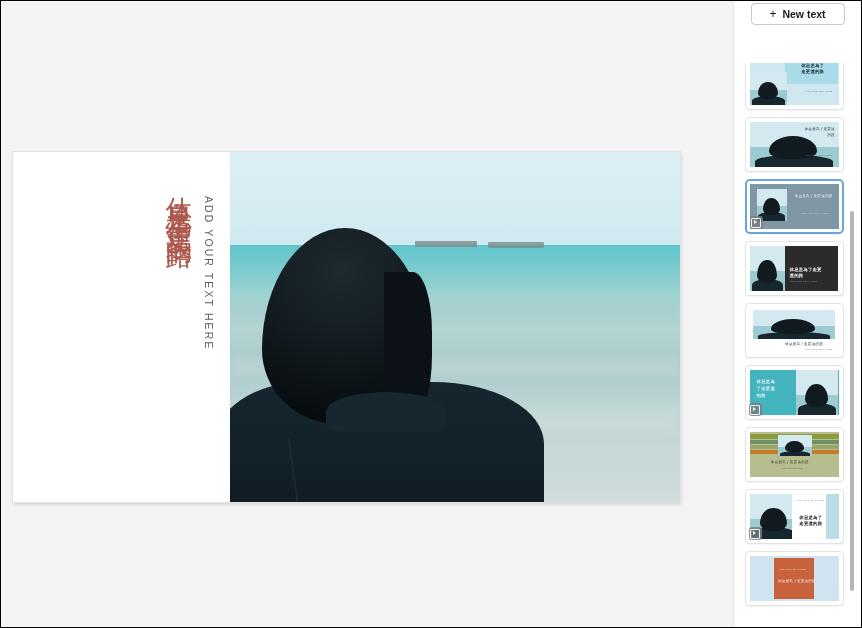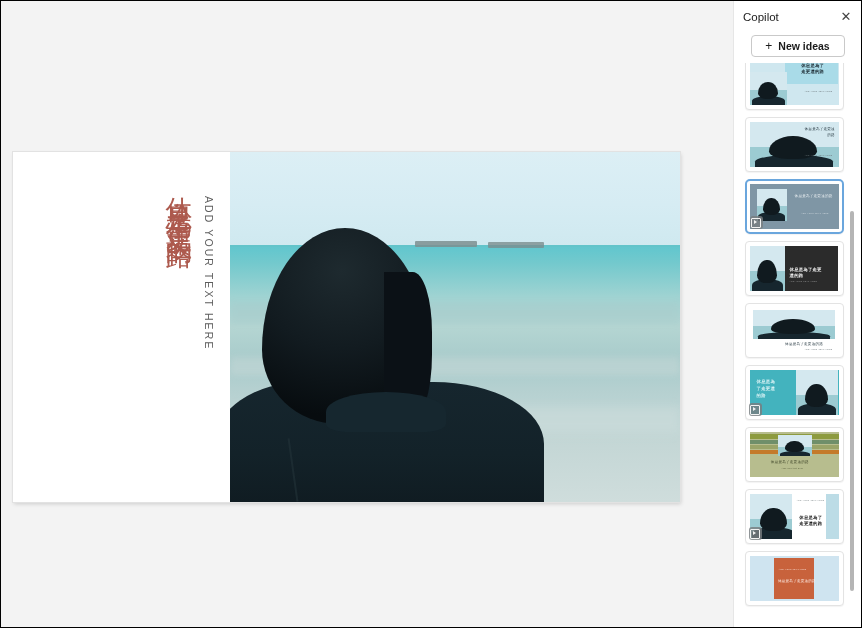--- a/index.html
+++ b/index.html
@@ -142,28 +142,24 @@
           <div class="hair-r"></div>
           <div class="collar"></div>
         </div>
       </div>
 
     </div>
   </div>
 
   <div class="copilot">
 
-    <div class="cp-header">
-      <span class="cp-title">Copilot</span>
-      <span class="cp-close">✕</span>
-    </div>
 
     <div class="new-ideas">
       <span class="plus">+</span>
-      <span>New ideas</span>
+      <span>New text</span>
     </div>
 
     <div class="thumb-scroll">
       <div class="thumb-wrap" id="thumbs">
           <div class="card">
             <div class="mini">
     <div style="position:absolute;inset:0;background:#cfe7ef"></div>
     <div style="position:absolute;left:40%;top:0;width:60%;height:54%;background:#a9dbe8"></div>
     <div class="m-photo" style="left:0;top:26%;width:42%;height:74%;">
       <div class="m-sky"></div>

